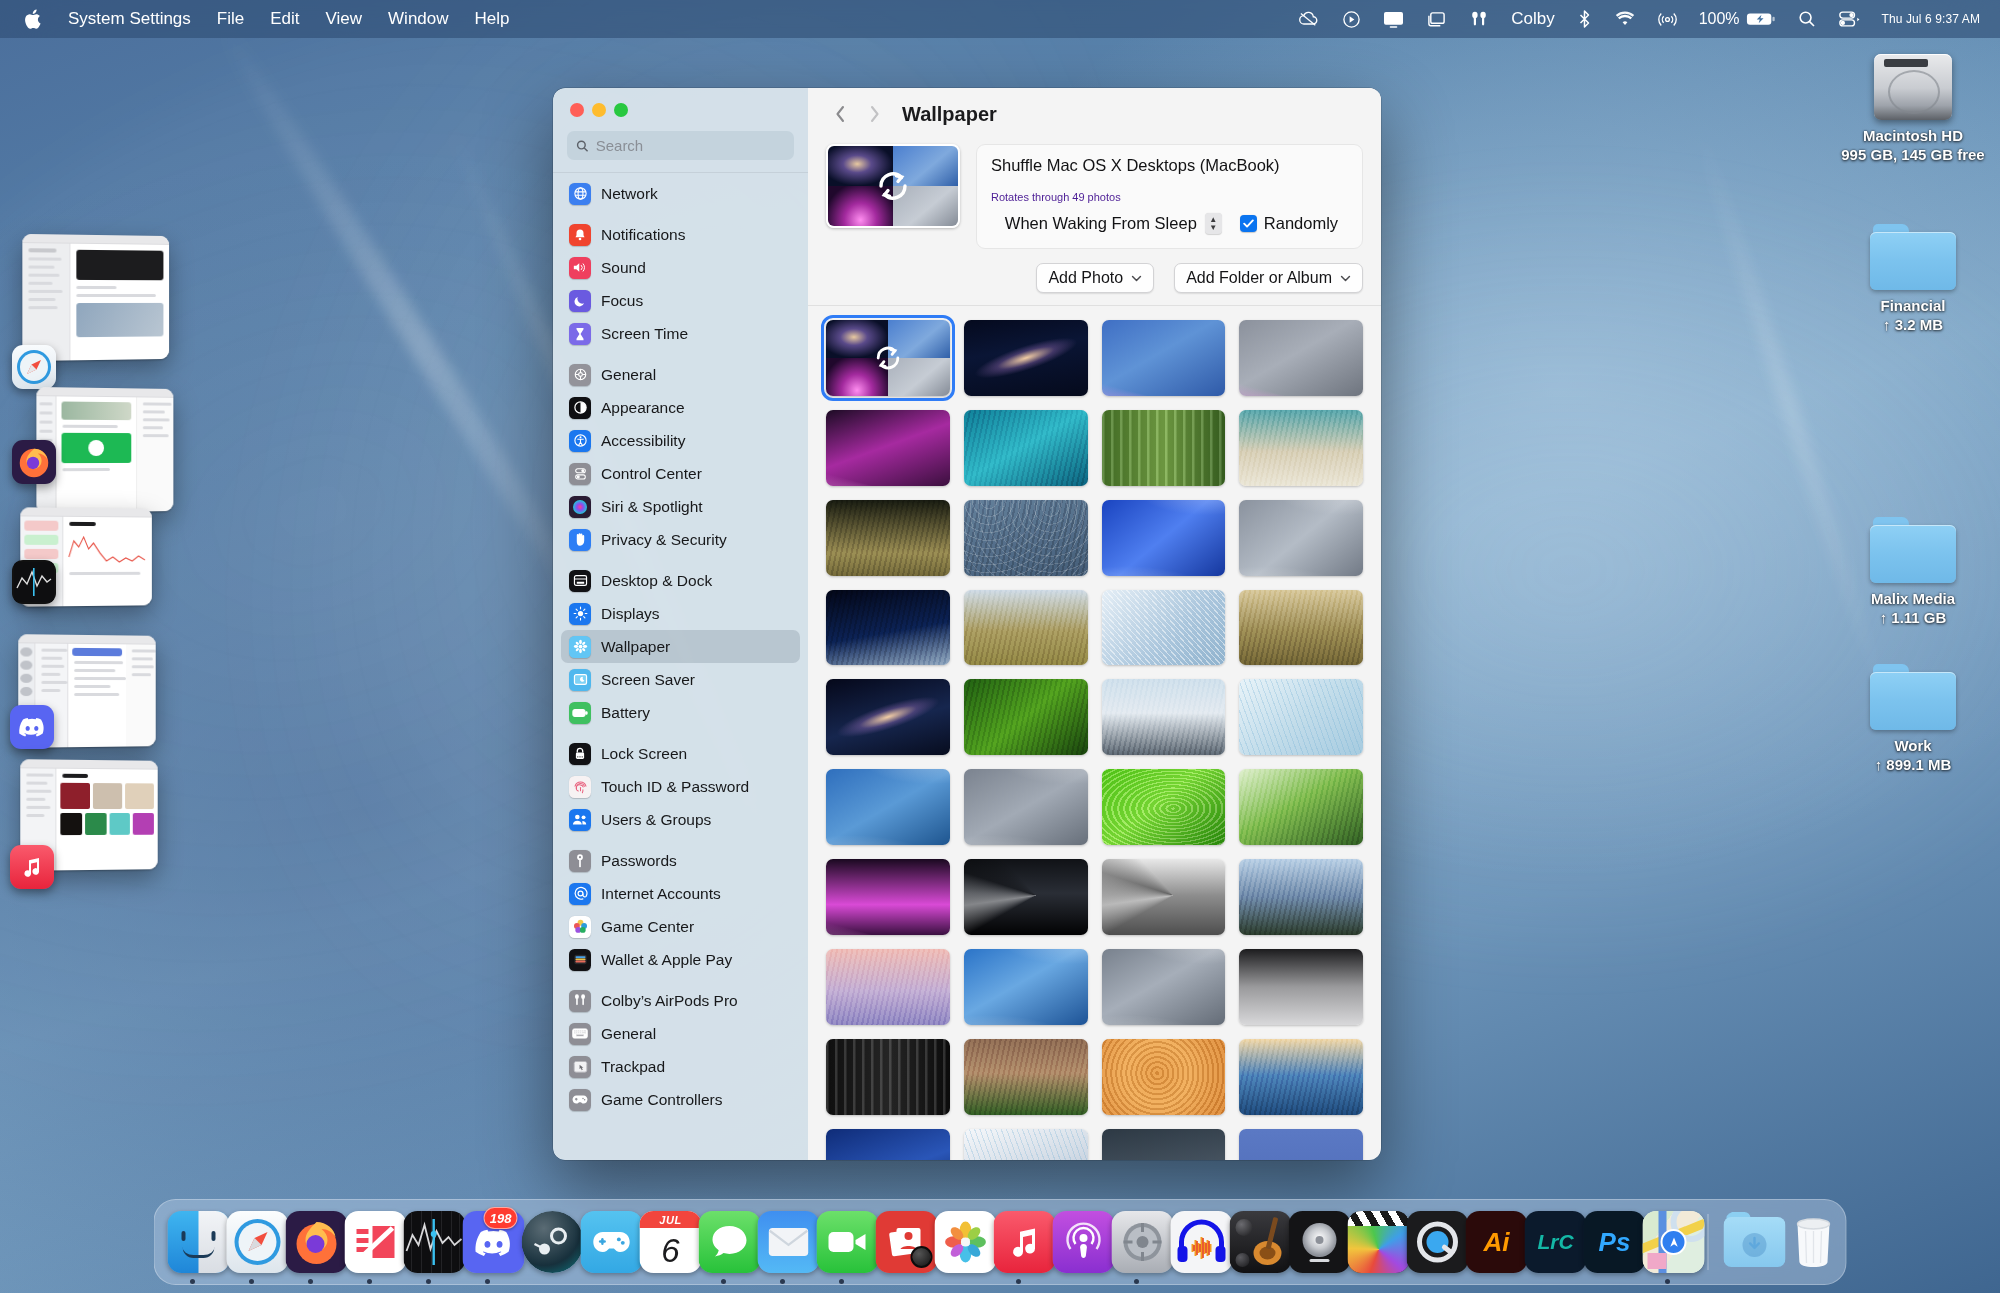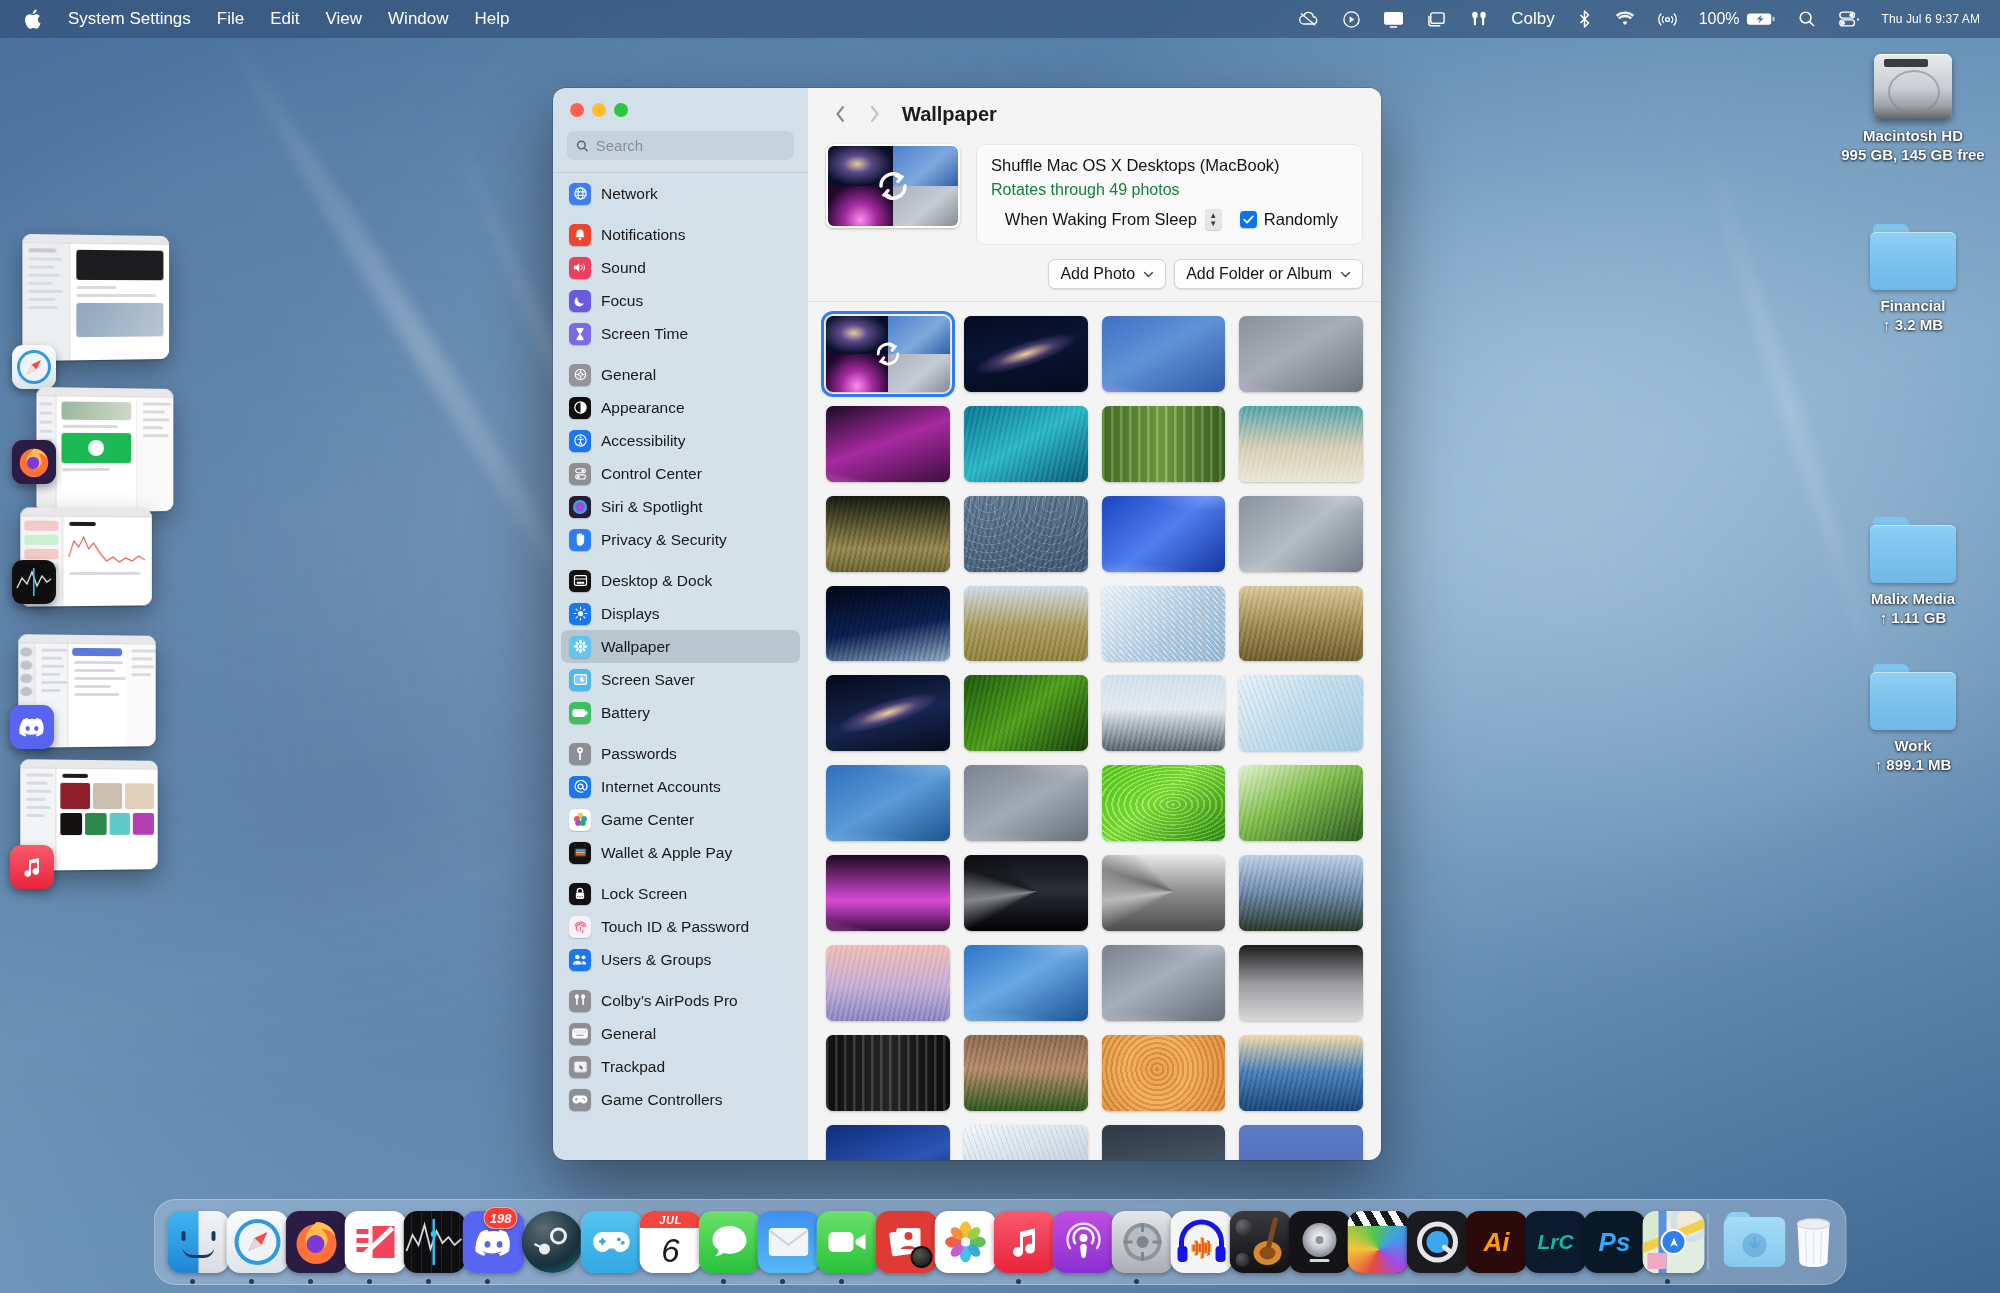--- a/index.html
+++ b/index.html
@@ -179,39 +179,39 @@
   .quad { position: absolute; width: 50%; height: 50%; }
   .shuffle-arrows {
     position: absolute; left: 50%; top: 50%; transform: translate(-50%,-50%);
     width: 44px; height: 44px;
   }
   .shuffle-info {
     flex: 1; background: #fafafa; border: 1px solid #e6e6e6; border-radius: 9px;
     padding: 11px 14px 12px 14px; min-width: 0;
   }
   .si-title { font-size: 16.5px; color: #121214; font-weight: 400; }
-  .si-sub { font-size: 16px; color: #15803d; margin-top: 6px; }
+  .si-sub { font-size: 11px; color: #4c1d95; margin-top: 16px; }
   .si-controls { display: flex; align-items: center; justify-content: center; gap: 16px; margin-top: 8px; }
   .popup {
     display: inline-flex; align-items: center; gap: 8px;
     font-size: 16.5px; color: #121214; padding: 2px 2px 2px 4px;
   }
   .stepper {
     width: 17px; height: 21px; border-radius: 4px; background: #e6e6e8;
     display: flex; flex-direction: column; align-items: center; justify-content: center;
     box-shadow: 0 0.5px 1px rgba(0,0,0,0.16);
   }
   .stepper span { font-size: 8px; line-height: 8px; color: #3a3a3c; }
   .chk-wrap { display: flex; align-items: center; gap: 7px; font-size: 16.5px; color: #121214; }
   .chk {
     width: 17px; height: 17px; border-radius: 4px; background: #0a74f0;
     display: flex; align-items: center; justify-content: center;
     box-shadow: 0 0.5px 1px rgba(0,0,0,0.2);
   }
-  .add-row { display: flex; justify-content: flex-end; gap: 8px; padding: 14px 0 12px 0; }
+  .add-row { display: flex; justify-content: flex-end; gap: 20px; padding: 14px 0 12px 0; }
   .btn {
     display: inline-flex; align-items: center; gap: 8px;
     height: 30px; padding: 0 11px; border-radius: 7px;
     background: #fefefe; border: 0.5px solid #d3d3d5;
     box-shadow: 0 1px 1.5px rgba(0,0,0,0.10);
     font-size: 16px; color: #141416;
   }
   .divider-h { height: 1px; background: #e0e0e0; margin: 0 -18px; }
 
   #wall-grid {
@@ -751,64 +751,20 @@
                 <svg width="16" height="10" viewBox="0 0 18 11" fill="none" stroke="#fff" stroke-width="1.2">
                   <rect x="1" y="1.6" width="13.6" height="7.8" rx="2.4" fill="#fff"></rect>
                   <rect x="15.4" y="4" width="1.6" height="3" rx=".8" fill="#fff"></rect>
                 </svg>
               </span>
               <span>Battery</span>
             </div>
           </div>
           <div class="sb-group">
             <div class="sb-item">
-              <span class="sb-ico" style="background: rgb(142, 142, 149);">
-                <svg width="12" height="15" viewBox="0 0 13 16" fill="#fff">
-                  <circle cx="6.5" cy="4.4" r="3.1"></circle>
-                  <circle cx="6.5" cy="4.4" r="1.2" fill="#8e8e95"></circle>
-                  <path d="M5.6 7.2h1.8v7.2l-.9 1.2-.9-1.2z"></path>
-                </svg>
-              </span>
-              <span>Passwords</span>
-            </div>
-            <div class="sb-item">
-              <span class="sb-ico" style="background: rgb(27, 119, 239);">
-                <svg width="15" height="15" viewBox="0 0 16 16" fill="none" stroke="#fff" stroke-width="1.3">
-                  <circle cx="8" cy="8" r="2.6"></circle>
-                  <path d="M10.6 8v1.7a2 2 0 0 0 3.4 1.3A6.3 6.3 0 1 0 11 13.6"></path>
-                </svg>
-              </span>
-              <span>Internet Accounts</span>
-            </div>
-            <div class="sb-item">
-              <span class="sb-ico" style="background: rgb(255, 255, 255);">
-                <svg width="17" height="17" viewBox="0 0 18 18">
-                  <circle cx="9" cy="5" r="3.1" fill="#f2c94c"></circle>
-                  <circle cx="5.2" cy="8.4" r="3.1" fill="#eb5757"></circle>
-                  <circle cx="12.8" cy="8.4" r="3.1" fill="#2d9cdb"></circle>
-                  <circle cx="6.6" cy="12.6" r="3.1" fill="#9b51e0"></circle>
-                  <circle cx="11.4" cy="12.6" r="3.1" fill="#27ae60"></circle>
-                </svg>
-              </span>
-              <span>Game Center</span>
-            </div>
-            <div class="sb-item">
-              <span class="sb-ico" style="background: rgb(17, 17, 20);">
-                <svg width="15" height="13" viewBox="0 0 16 14" fill="none">
-                  <rect x="1.4" y="2" width="13.2" height="10" rx="2" fill="#2b2b2e"></rect>
-                  <rect x="2.6" y="3.4" width="10.8" height="2.1" rx=".8" fill="#4aa3e8"></rect>
-                  <rect x="2.6" y="5.8" width="10.8" height="2.1" rx=".8" fill="#e8c24a"></rect>
-                  <rect x="2.6" y="8.2" width="10.8" height="2.1" rx=".8" fill="#e86a5a"></rect>
-                </svg>
-              </span>
-              <span>Wallet &amp; Apple Pay</span>
-            </div>
-          </div>
-          <div class="sb-group">
-            <div class="sb-item">
               <span class="sb-ico" style="background: rgb(17, 17, 20);">
                 <svg width="12" height="14" viewBox="0 0 13 16" fill="#fff">
                   <path d="M3.4 6.4V4.6a3.1 3.1 0 0 1 6.2 0v1.8" fill="none" stroke="#fff" stroke-width="1.5"></path>
                   <rect x="1.8" y="6.2" width="9.4" height="7.4" rx="1.6"></rect>
                   <g fill="#111">
                     <circle cx="4" cy="11.2" r=".7"></circle>
                     <circle cx="6.5" cy="11.2" r=".7"></circle>
                     <circle cx="9" cy="11.2" r=".7"></circle>
                   </g>
                 </svg>
@@ -830,20 +786,64 @@
             <div class="sb-item">
               <span class="sb-ico" style="background: rgb(27, 119, 239);">
                 <svg width="16" height="13" viewBox="0 0 18 14" fill="#fff">
                   <circle cx="6" cy="4.2" r="2.6"></circle>
                   <circle cx="13" cy="4.6" r="2.2"></circle>
                   <path d="M1 12.6c0-2.6 2.2-4.2 5-4.2s5 1.6 5 4.2z"></path>
                   <path d="M11.6 8.6c2.6.1 4.4 1.6 4.4 4h-4.2z"></path>
                 </svg>
               </span>
               <span>Users &amp; Groups</span>
+            </div>
+          </div>
+          <div class="sb-group">
+            <div class="sb-item">
+              <span class="sb-ico" style="background: rgb(142, 142, 149);">
+                <svg width="12" height="15" viewBox="0 0 13 16" fill="#fff">
+                  <circle cx="6.5" cy="4.4" r="3.1"></circle>
+                  <circle cx="6.5" cy="4.4" r="1.2" fill="#8e8e95"></circle>
+                  <path d="M5.6 7.2h1.8v7.2l-.9 1.2-.9-1.2z"></path>
+                </svg>
+              </span>
+              <span>Passwords</span>
+            </div>
+            <div class="sb-item">
+              <span class="sb-ico" style="background: rgb(27, 119, 239);">
+                <svg width="15" height="15" viewBox="0 0 16 16" fill="none" stroke="#fff" stroke-width="1.3">
+                  <circle cx="8" cy="8" r="2.6"></circle>
+                  <path d="M10.6 8v1.7a2 2 0 0 0 3.4 1.3A6.3 6.3 0 1 0 11 13.6"></path>
+                </svg>
+              </span>
+              <span>Internet Accounts</span>
+            </div>
+            <div class="sb-item">
+              <span class="sb-ico" style="background: rgb(255, 255, 255);">
+                <svg width="17" height="17" viewBox="0 0 18 18">
+                  <circle cx="9" cy="5" r="3.1" fill="#f2c94c"></circle>
+                  <circle cx="5.2" cy="8.4" r="3.1" fill="#eb5757"></circle>
+                  <circle cx="12.8" cy="8.4" r="3.1" fill="#2d9cdb"></circle>
+                  <circle cx="6.6" cy="12.6" r="3.1" fill="#9b51e0"></circle>
+                  <circle cx="11.4" cy="12.6" r="3.1" fill="#27ae60"></circle>
+                </svg>
+              </span>
+              <span>Game Center</span>
+            </div>
+            <div class="sb-item">
+              <span class="sb-ico" style="background: rgb(17, 17, 20);">
+                <svg width="15" height="13" viewBox="0 0 16 14" fill="none">
+                  <rect x="1.4" y="2" width="13.2" height="10" rx="2" fill="#2b2b2e"></rect>
+                  <rect x="2.6" y="3.4" width="10.8" height="2.1" rx=".8" fill="#4aa3e8"></rect>
+                  <rect x="2.6" y="5.8" width="10.8" height="2.1" rx=".8" fill="#e8c24a"></rect>
+                  <rect x="2.6" y="8.2" width="10.8" height="2.1" rx=".8" fill="#e86a5a"></rect>
+                </svg>
+              </span>
+              <span>Wallet &amp; Apple Pay</span>
             </div>
           </div>
           <div class="sb-group">
             <div class="sb-item">
               <span class="sb-ico" style="background: rgb(142, 142, 149);">
                 <svg width="14" height="15" viewBox="0 0 15 16" fill="#fff">
                   <ellipse cx="4.2" cy="4" rx="2.1" ry="2.6"></ellipse>
                   <rect x="3.4" y="6" width="1.7" height="7" rx=".85"></rect>
                   <ellipse cx="10.8" cy="4" rx="2.1" ry="2.6"></ellipse>
                   <rect x="10" y="6" width="1.7" height="7" rx=".85"></rect>

